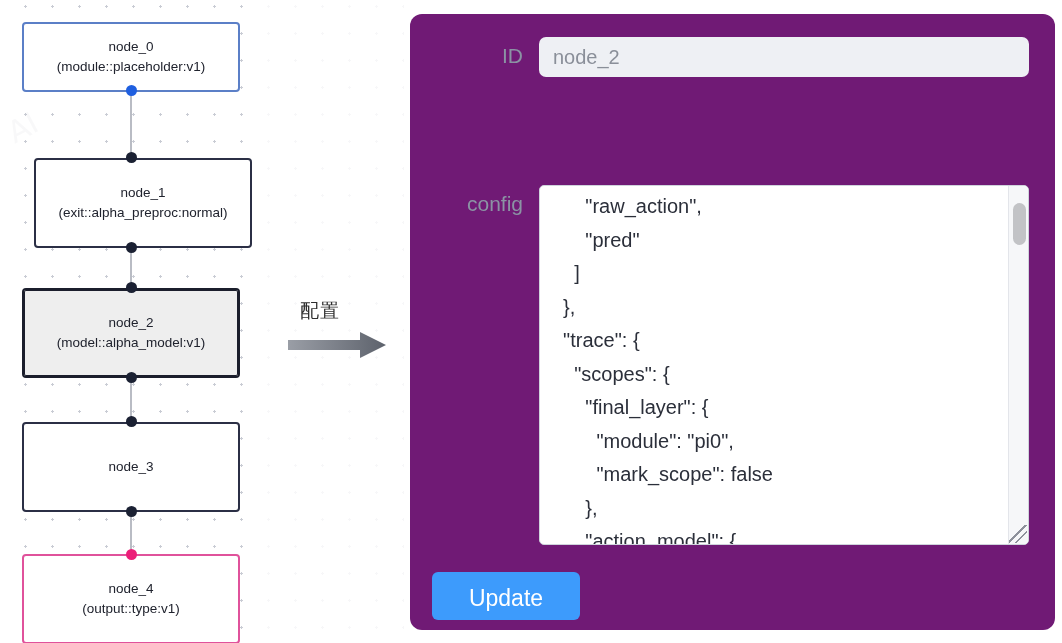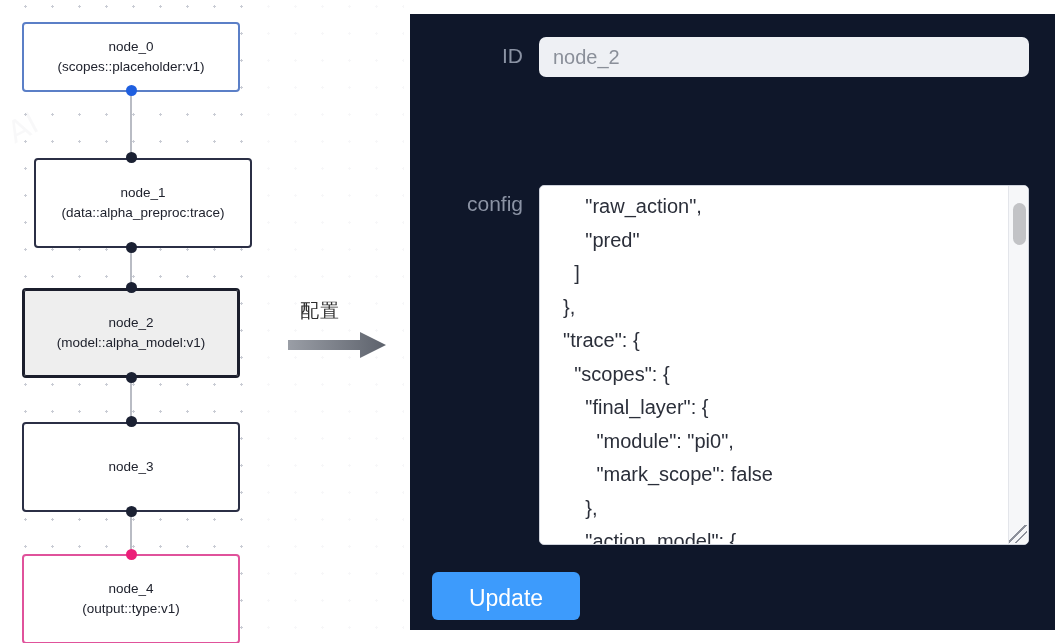--- a/index.html
+++ b/index.html
@@ -105,22 +105,22 @@
     top: 34px;
   }
 
   
   #config-panel {
     position: absolute;
     left: 410px;
     top: 14px;
     width: 645px;
     height: 616px;
-    background: #0f172a;
-    border-radius: 0;
+    background: #701a75;
+    border-radius: 12px;
     overflow: hidden;
     z-index: 6;
   }
 
   .field-row {
     position: absolute;
     display: flex;
     align-items: flex-start;
   }
   .field-label {
@@ -246,27 +246,27 @@
   <div class="wm" style="left:8px;  top:110px;">AI</div>
   <div class="wm" style="left:120px;top:470px;">AI</div>
 
   <div class="edge-line" style="left:130px; top:90px;  height:72px;"></div>
   <div class="edge-line" style="left:130px; top:245px; height:45px;"></div>
   <div class="edge-line" style="left:130px; top:375px; height:48px;"></div>
   <div class="edge-line" style="left:130px; top:510px; height:45px;"></div>
 
   <div class="node is-input" style="left:22px; top:22px; width:218px; height:70px;">
     <span class="nd-title">node_0</span>
-    <span class="nd-sub">(scopes::placeholder:v1)</span>
+    <span class="nd-sub">(module::placeholder:v1)</span>
   </div>
   <div class="port port-blue" style="left:126px; top:85px;"></div>
 
   <div class="node" style="left:22px; top:158px; width:218px; height:90px;margin-left:12px;">
     <span class="nd-title">node_1</span>
-    <span class="nd-sub">(data::alpha_preproc:trace)</span>
+    <span class="nd-sub">(exit::alpha_preproc:normal)</span>
   </div>
   <div class="port" style="left:126px; top:152px;"></div>
   <div class="port" style="left:126px; top:242px;"></div>
 
   <div class="node is-selected" style="left:22px; top:288px; width:218px; height:90px;">
     <span class="nd-title">node_2</span>
     <span class="nd-sub">(model::alpha_model:v1)</span>
   </div>
   <div class="port" style="left:126px; top:282px;"></div>
   <div class="port" style="left:126px; top:372px;"></div>

